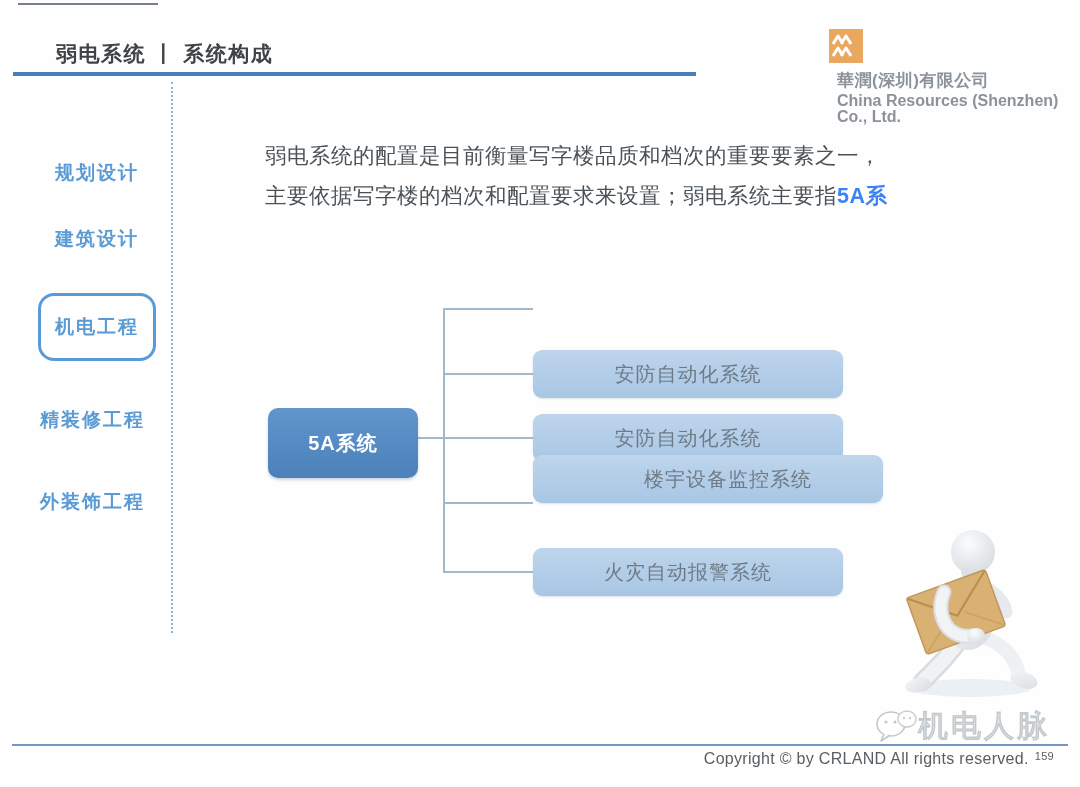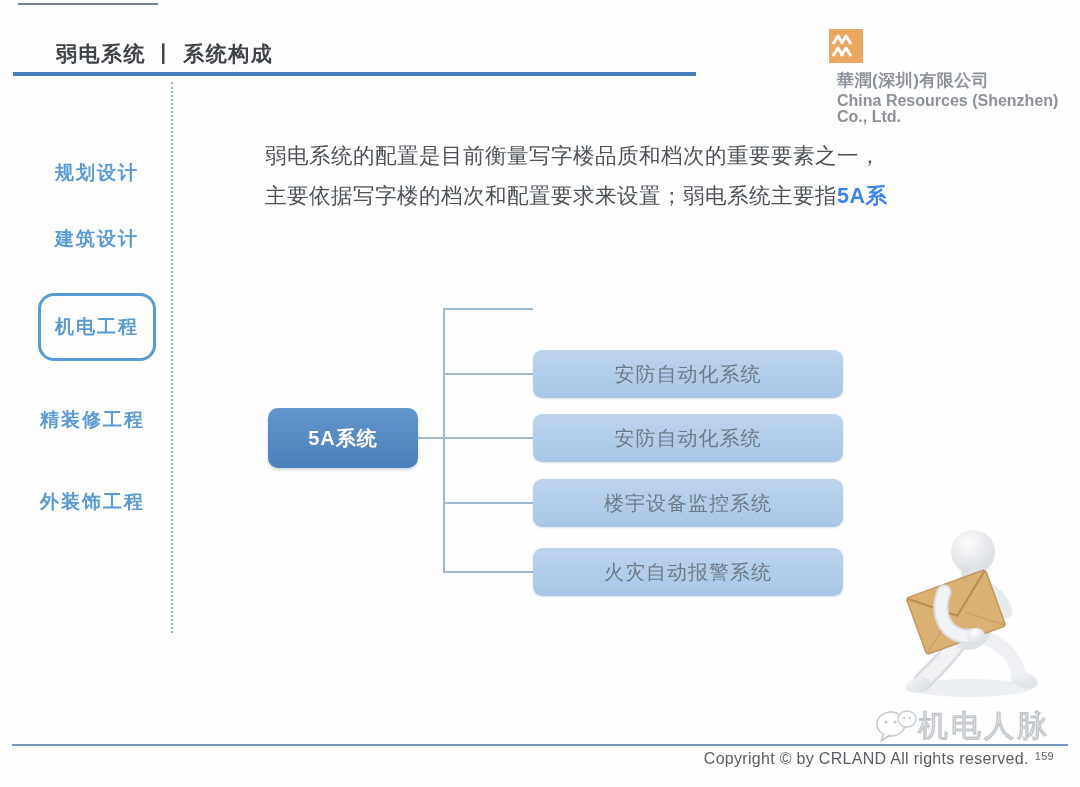--- a/index.html
+++ b/index.html
@@ -27,34 +27,34 @@
     border:3px solid #5b9bd5;border-radius:16px;
     display:flex;align-items:center;justify-content:center;
     font-size:19px;font-weight:bold;color:#5b9bd5;letter-spacing:2px;
   }
   .side-divider{position:absolute;left:171px;top:82px;height:551px;width:0;border-left:2px dotted #8fb4dc;}
   
   .intro{position:absolute;left:265px;top:136px;width:630px;font-size:21.5px;line-height:40px;color:#4b5257;letter-spacing:.5px;}
   .intro .hl{color:#3b82f6;font-weight:bold;}
   
   .root-box{
-    position:absolute;left:268px;top:408px;width:150px;height:60px;border-radius:10px;
+    position:absolute;left:268px;top:408px;width:150px;height:70px;border-radius:10px;
     background:linear-gradient(180deg,#6096cc 0%,#4b80ba 100%);
     box-shadow:0 2px 3px rgba(60,90,130,.25);
     display:flex;align-items:center;justify-content:center;
     color:#ffffff;font-size:20px;font-weight:bold;letter-spacing:1px;
   }
   .child-box{
     position:absolute;left:533px;width:310px;height:48px;border-radius:9px;
     background:linear-gradient(180deg,#bed5ec 0%,#a8c6e4 100%);
     box-shadow:0 1px 2px rgba(80,100,130,.18);
     display:flex;align-items:center;justify-content:center;
     color:#6e7b86;font-size:20px;letter-spacing:1px;
   }
-  .cb-1{top:285px;} .cb-2{top:350px;} .cb-3{top:414px;} .cb-4{top:479px;} .cb-5{top:548px;}
+  .cb-1{top:285px;} .cb-2{top:350px;} .cb-3{top:414px;} .cb-4{top:455px;padding-left:40px;} .cb-5{top:548px;}
   .conn{position:absolute;background:#9fb9cf;}
   .conn-rootlink{left:418px;top:437px;width:26px;height:2px;}
   .conn-trunk{left:443px;top:308px;width:2px;height:265px;}
   .conn-b{height:2px;left:445px;width:88px;}
   .conn-b1{top:308px;} .conn-b2{top:373px;} .conn-b3{top:437px;} .conn-b4{top:502px;} .conn-b5{top:571px;}
   
   .courier{position:absolute;left:878px;top:516px;width:172px;height:192px;}
   
   .footer-rule{position:absolute;left:12px;top:744px;width:1056px;height:2px;background:#7396be;}
   .watermark{position:absolute;left:874px;top:706px;display:flex;align-items:center;}

